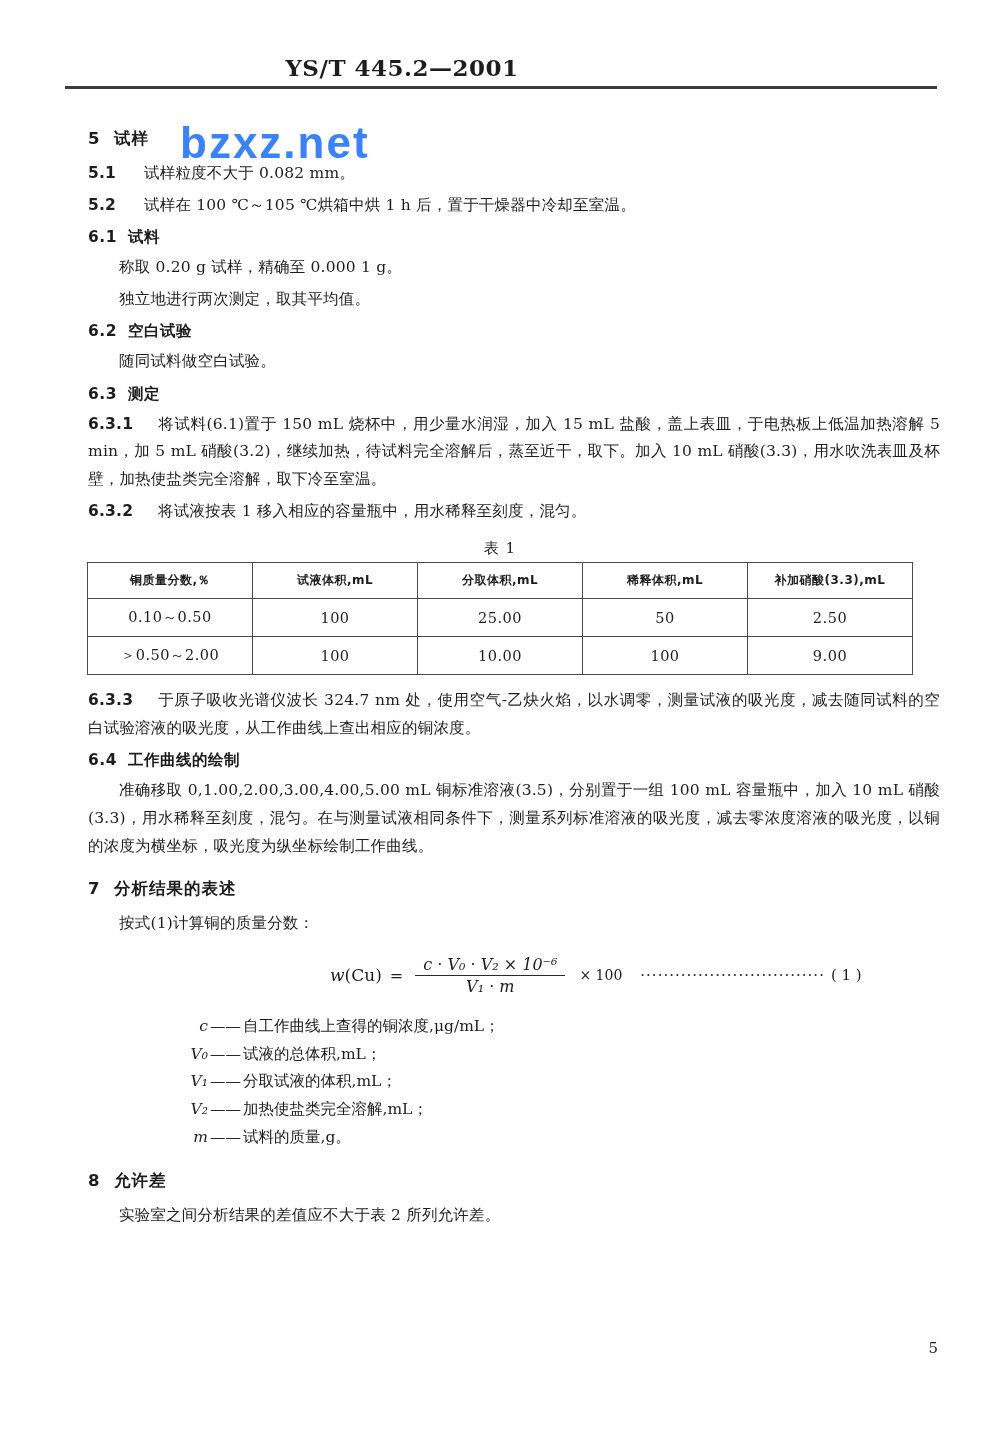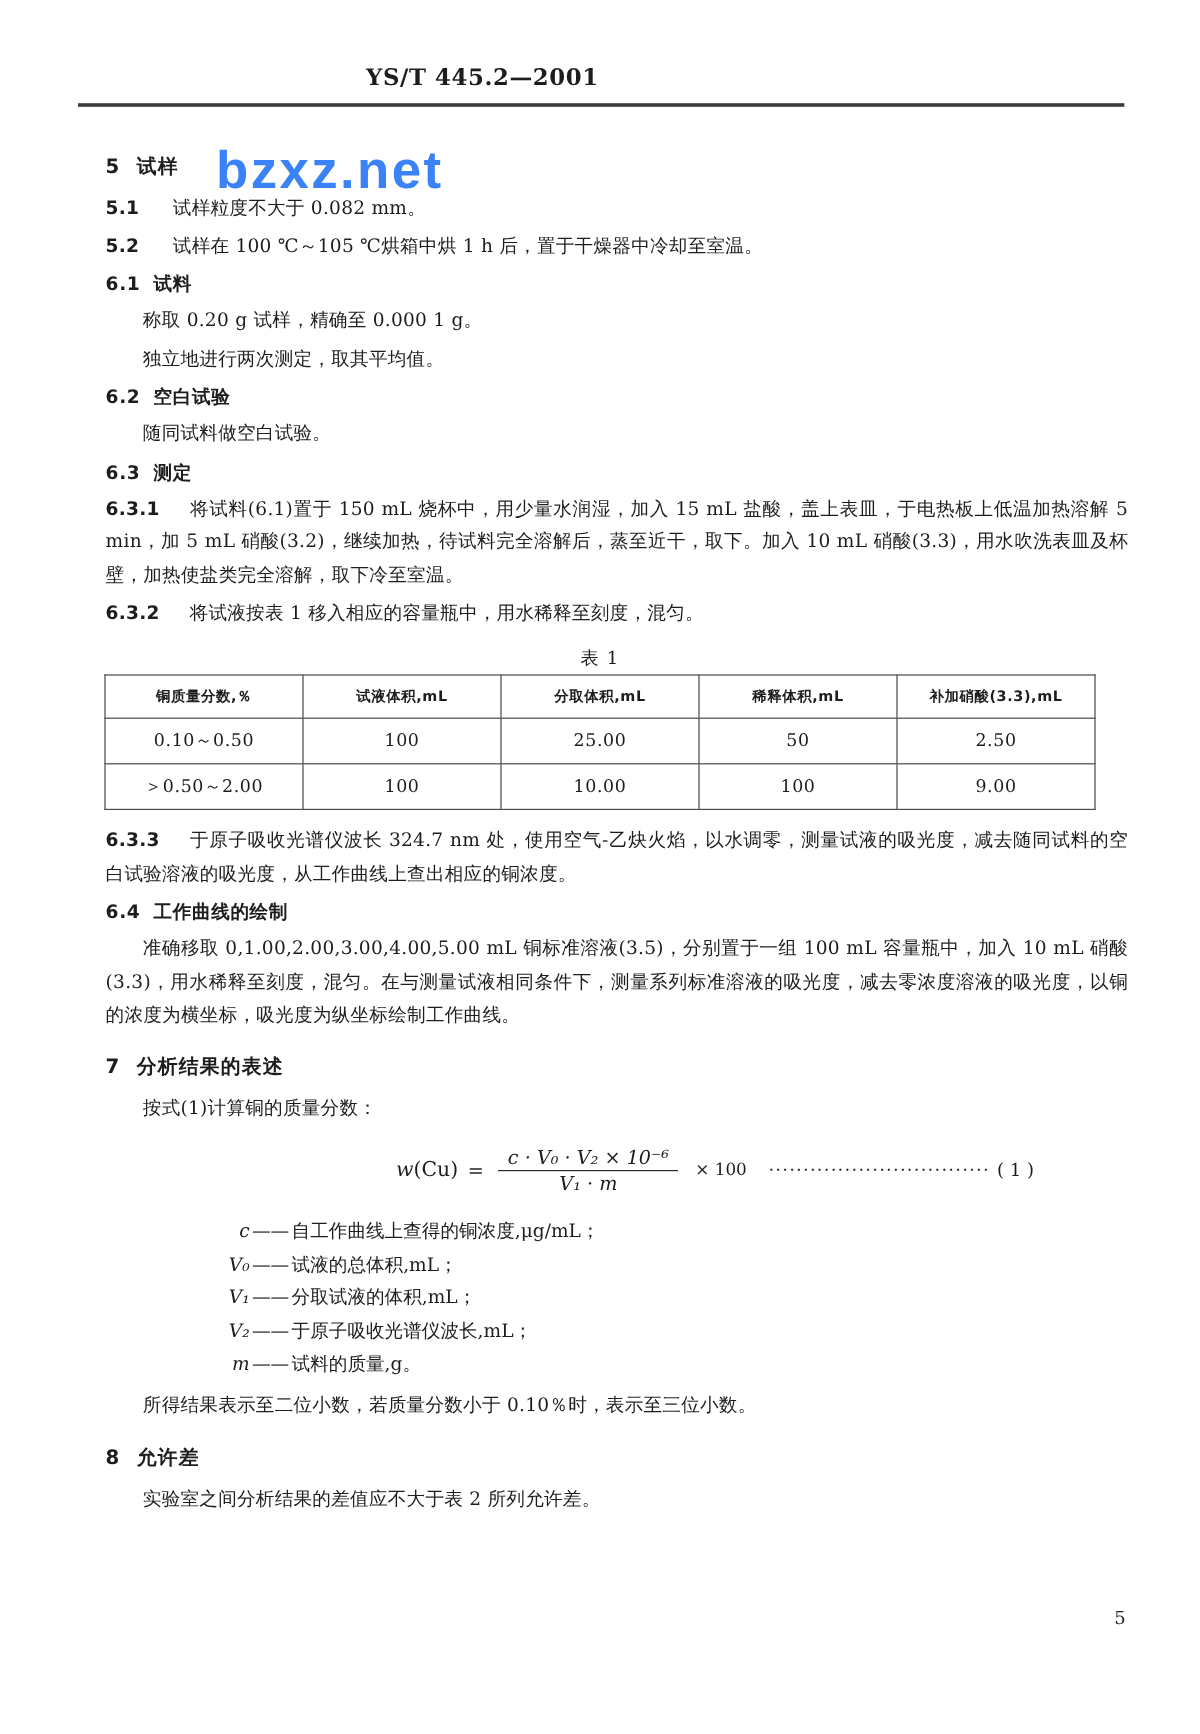--- a/index.html
+++ b/index.html
@@ -36,21 +36,21 @@
 
   
   .doc-header {
     position: absolute;
     left: 0;
     top: 54px;
     width: 804px;
     text-align: center;
     font-family: "DejaVu Serif", "Liberation Serif", serif;
     font-weight: bold;
-    font-size: 19px;
+    font-size: 23px;
     letter-spacing: 0.5px;
     z-index: 2;
   }
   .header-rule {
     position: absolute;
     left: 65px;
     top: 86px;
     width: 872px;
     height: 3px;
     background: #3a3a3a;
@@ -297,28 +297,27 @@
       <div class="varline">
         <span class="vterm">c</span><span class="dash">——</span><span>自工作曲线上查得的铜浓度,μg/mL；</span>
       </div>
       <div class="varline">
         <span class="vterm">V₀</span><span class="dash">——</span><span>试液的总体积,mL；</span>
       </div>
       <div class="varline">
         <span class="vterm">V₁</span><span class="dash">——</span><span>分取试液的体积,mL；</span>
       </div>
       <div class="varline">
-        <span class="vterm">V₂</span><span class="dash">——</span><span>于原子吸收光谱仪波长,mL；</span>
+        <span class="vterm">V₂</span><span class="dash">——</span><span>加热使盐类完全溶解,mL；</span>
       </div>
       <div class="varline">
         <span class="vterm">m</span><span class="dash">——</span><span>试料的质量,g。</span>
       </div>
     </div>
 
-    <div class="para indent">所得结果表示至二位小数，若质量分数小于 0.10％时，表示至三位小数。</div>
 
     <div class="h2">
       <span class="num">8</span><span>允许差</span>
     </div>
     <div class="para indent">实验室之间分析结果的差值应不大于表 2 所列允许差。</div>
 
   </div>
 
   <div class="page-number">5</div>
 

